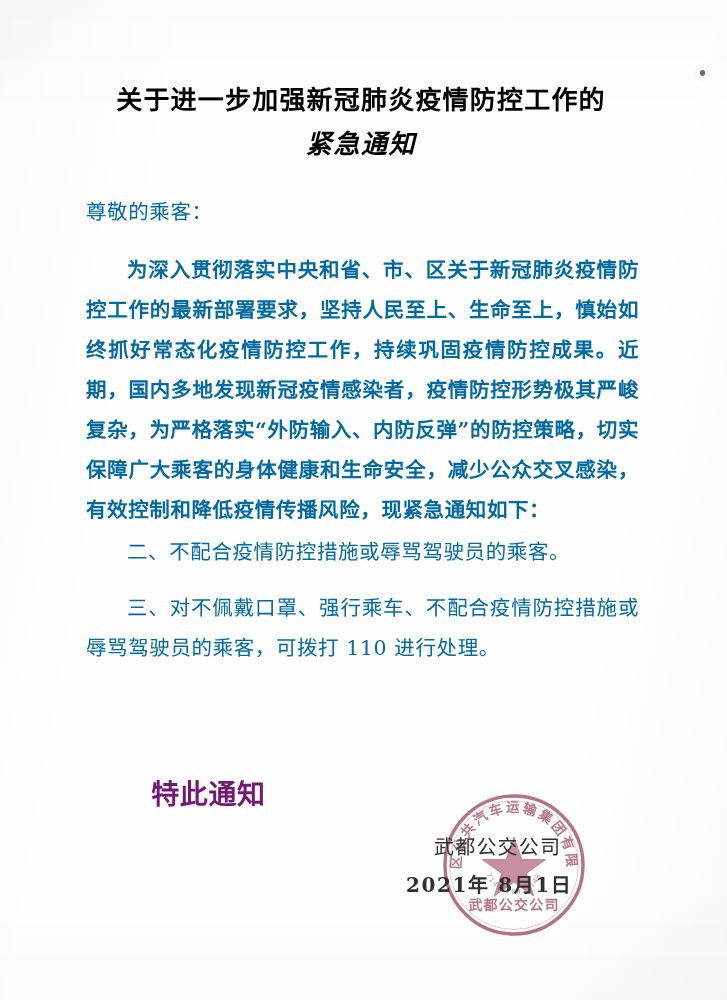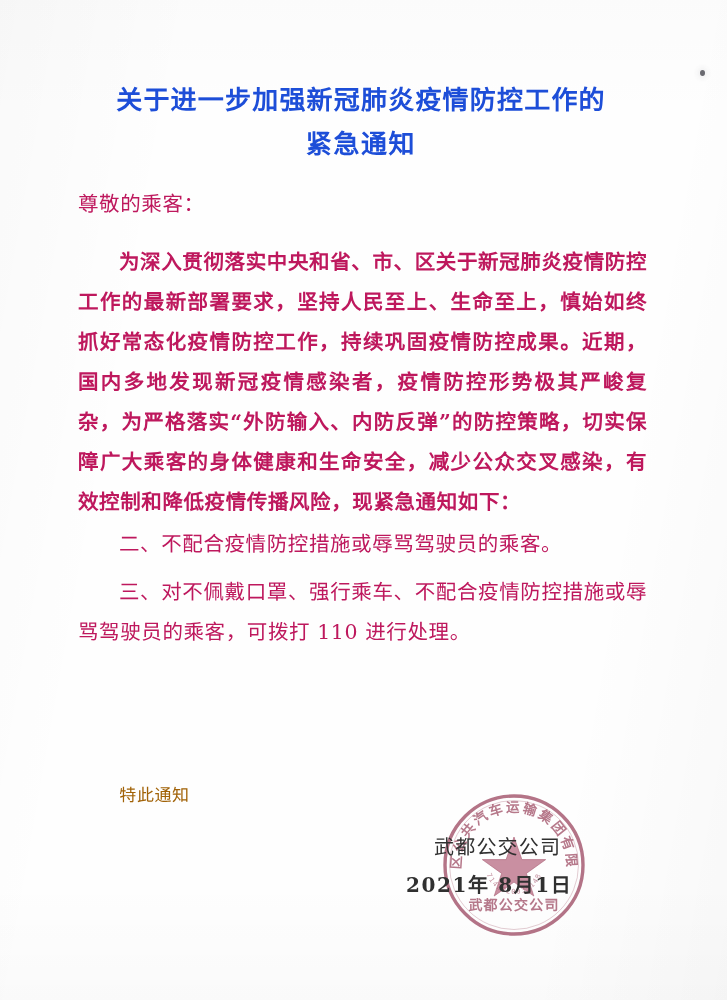--- a/index.html
+++ b/index.html
@@ -50,40 +50,40 @@
     top: 78px;
     width: 582px;
     text-align: center;
   }
   .title-line {
     font-family: "DejaVu Sans", "Liberation Sans", sans-serif;
     font-weight: bold;
     font-size: 26px;
     line-height: 44px;
     letter-spacing: 1.2px;
-    color: #1d4ed8;
-  }
-  .title-line-2 { letter-spacing: 1.6px; }
+    color: #000000;
+  }
+  .title-line-2 { letter-spacing: 1.6px; font-style: italic; }
 
   
   .body-block {
     position: absolute;
     left: 70px;
     top: 176px;
     width: 585px;
   }
 
   .p {
     font-size: 20.5px;
     line-height: 40px;
     letter-spacing: 0.6px;
-    color: #be185d;
+    color: #0369a1;
     text-align: justify;
     text-justify: inter-character;
-    margin: 8px;
+    margin: 16px;
   }
 
   .salutation {
     margin-bottom: 18px;
   }
 
   .indent2 { text-indent: 2em; }
 
   .para-main {
     margin-bottom: 2px;
@@ -93,25 +93,26 @@
   .clause {
     text-indent: 2em;
     margin-top: 2px;
   }
 
   .closing {
     position: absolute;
     left: 70px;
     top: 775px;
     width: 585px;
-    font-size: 17px;
+    font-size: 28px;
     line-height: 40px;
     letter-spacing: 0.6px;
     text-indent: 2.9em;
-    color: #a16207;
+    color: #701a75;
+    font-weight: bold;
   }
 
   
   .signature-block {
     position: absolute;
     left: 404px;
     top: 828px;
     width: 250px;
     font-size: 20px;
     line-height: 38px;

